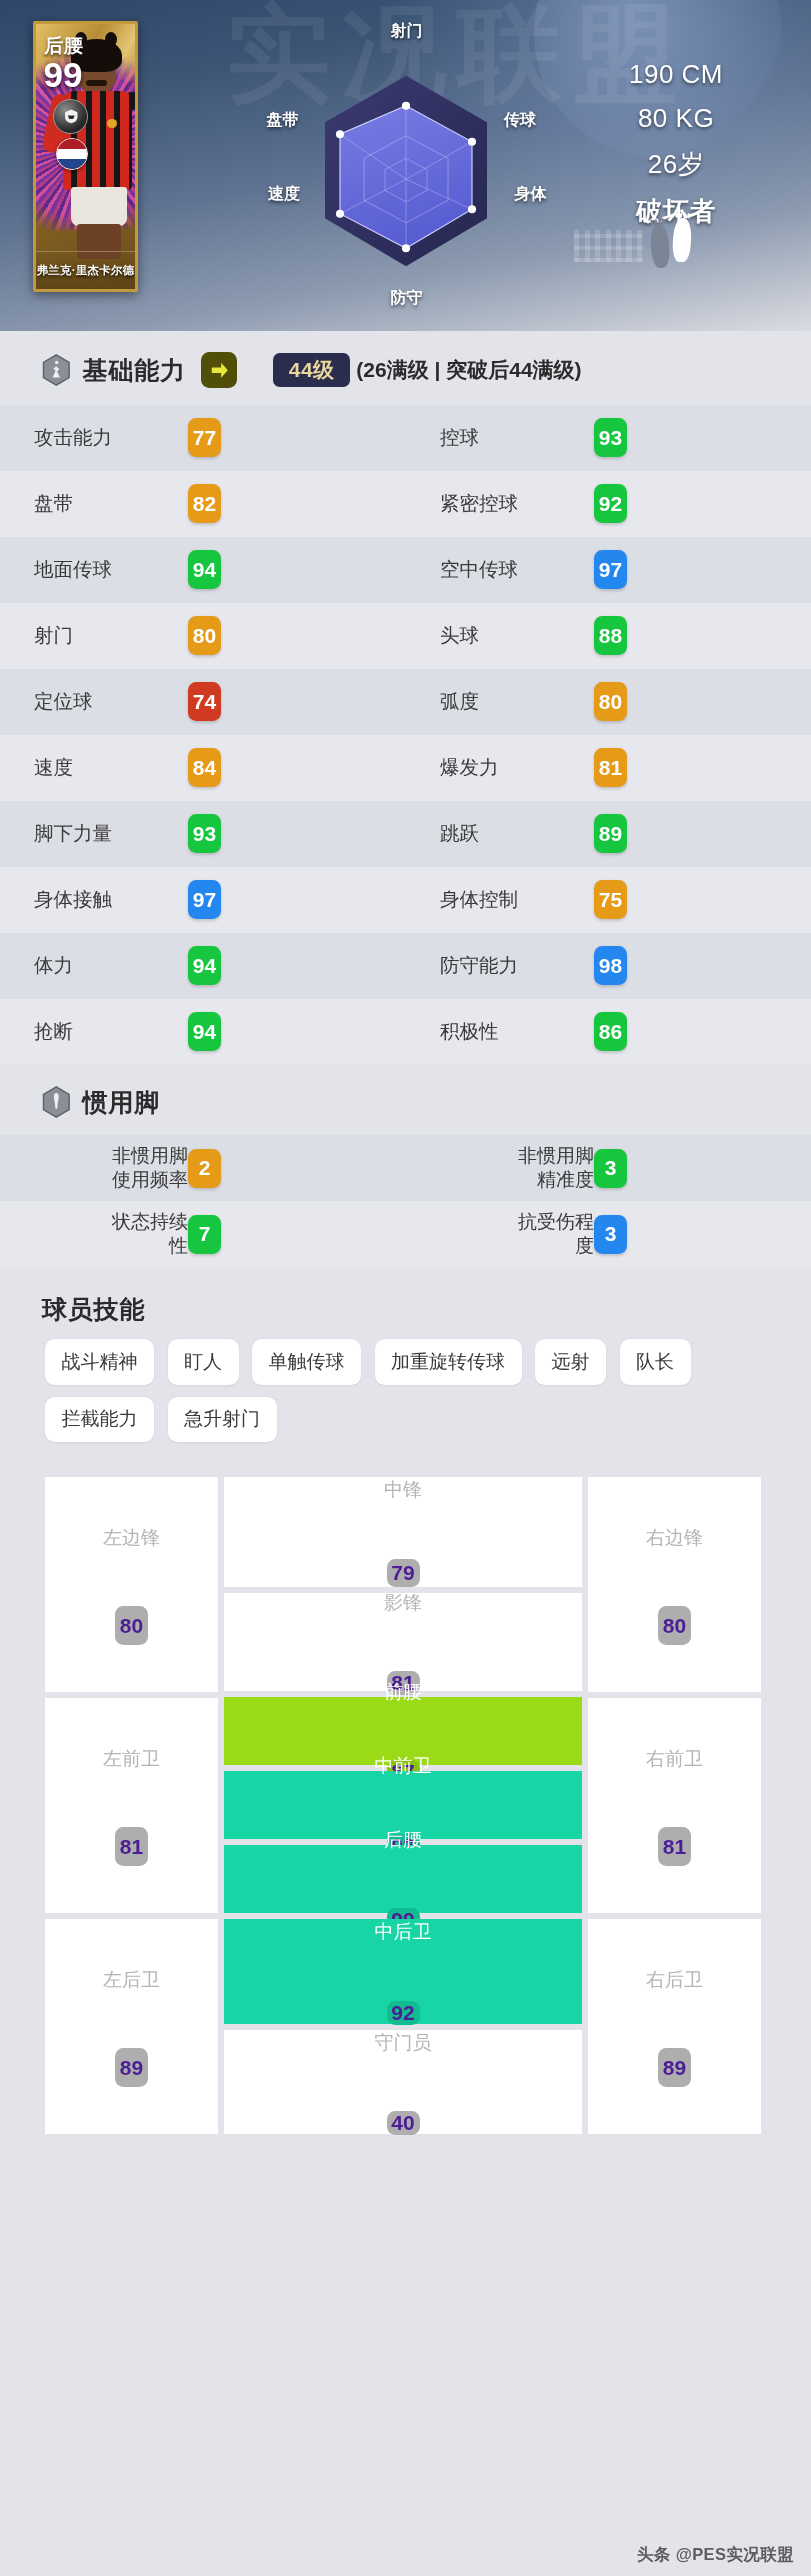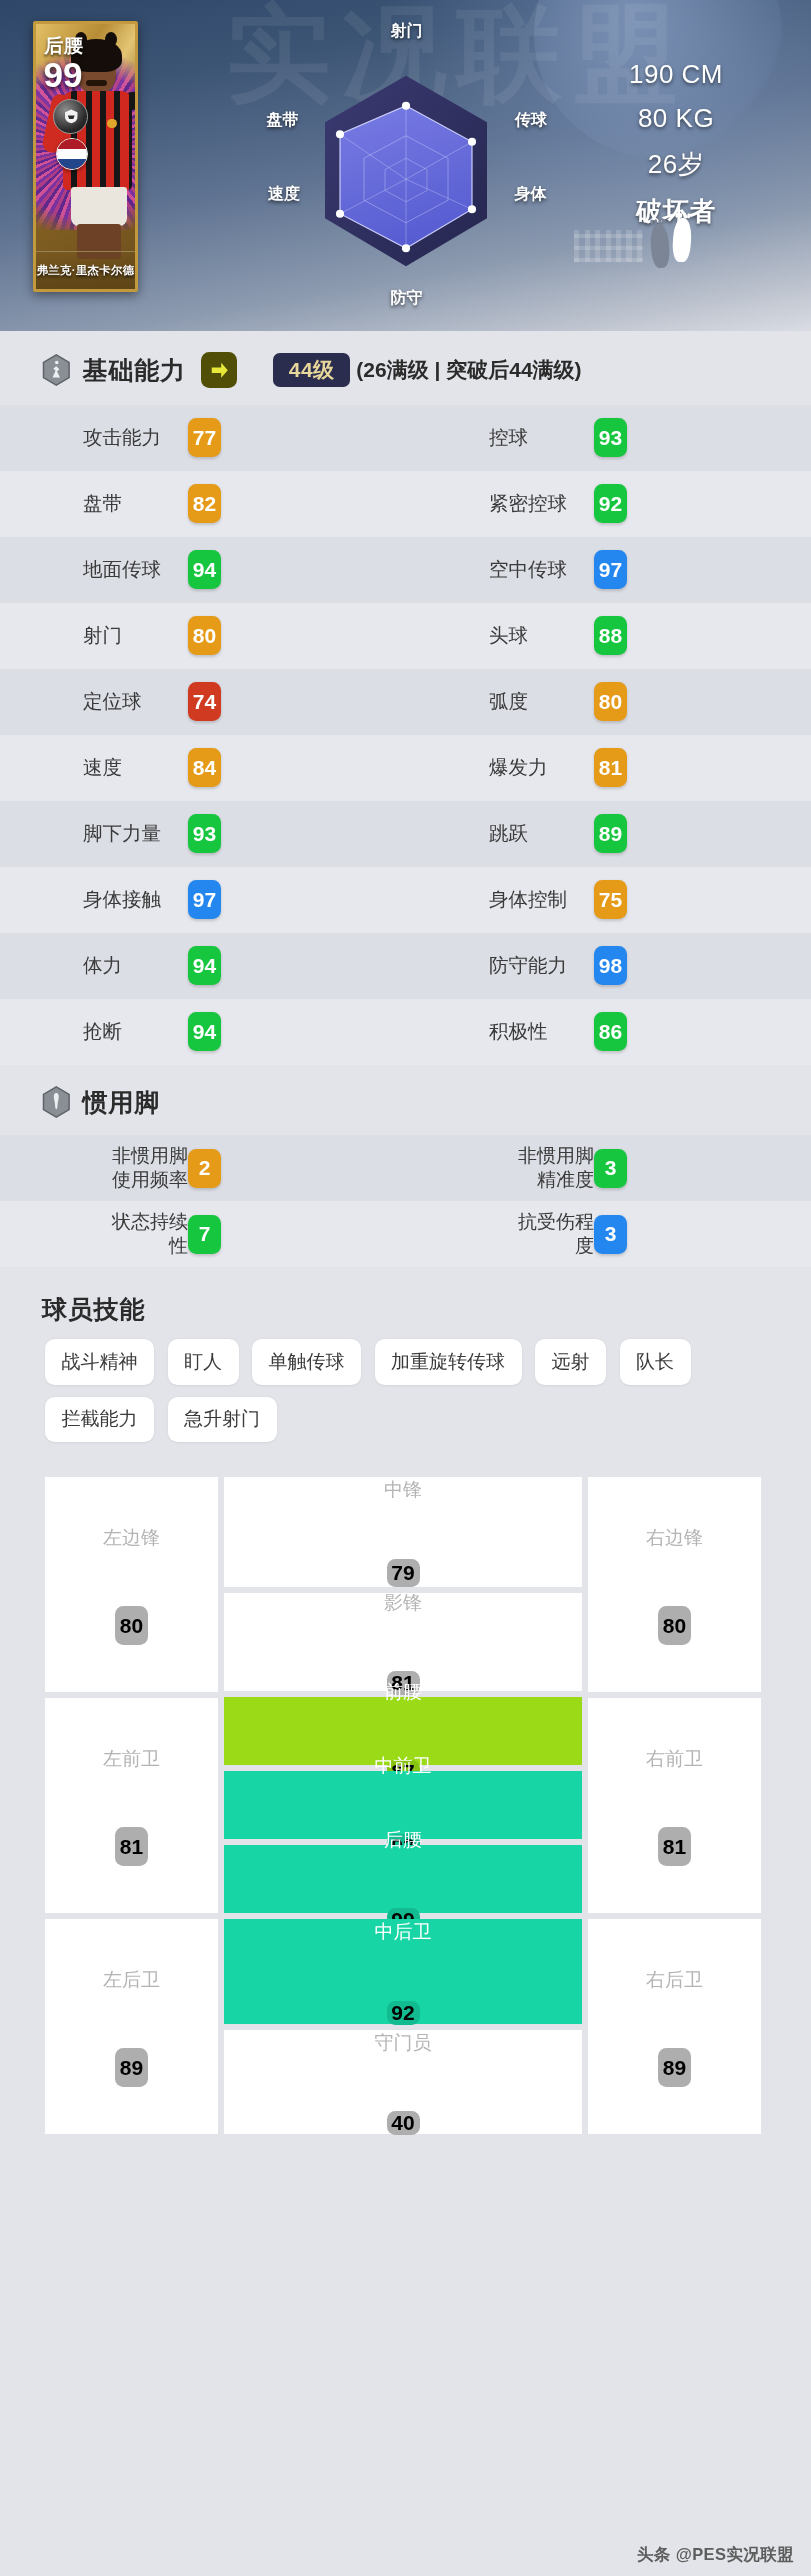--- a/index.html
+++ b/index.html
@@ -130,21 +130,21 @@
   }
 
   
   .radar-wrap { position:absolute; left:256px; top:16.5px; width:301px; height:301px; }
   .radar-svg  { position:absolute; left:45px; top:45px; }
   .rlabel {
     position:absolute; color:#fff; font-size:16px; font-weight:bold;
     text-shadow:0 1.5px 3.8px rgba(0,0,0,.6); white-space:nowrap;
   }
   .rl-top    { left:50%; top:4.5px;  transform:translateX(-50%); }
-  .rl-tr     { right:10px; top:93px; }
+  .rl-tr     { right:21px; top:93px; }
   .rl-br     { right:10.5px; top:167px; }
   .rl-bottom { left:50%; bottom:9px; transform:translateX(-50%); }
   .rl-bl     { left:12px; top:167px; }
   .rl-tl     { left:10.5px; top:93px; }
 
   
   .bio { position:absolute; left:601px; top:59px; width:150px; text-align:center; }
   .bio-line {
     color:#fff; font-size:26px; font-weight:500; margin-bottom:12.8px;
     text-shadow:0 1.5px 3.8px rgba(0,0,0,.55); letter-spacing:0.5px;
@@ -176,21 +176,21 @@
     padding:3px 16px; font-size:21px; font-weight:bold; letter-spacing:0.4px; flex:none;
   }
   .lvl-note { margin-left:6px; font-size:21px; font-weight:bold; color:#2b2b2b; white-space:nowrap; }
 
   
   .stat-row { display:flex; height:66px; align-items:center; }
   .stat-row.odd  { background:#dcdee5; }
   .stat-row.even { background:#e6e8ed; }
   .stat-half { width:50%; display:flex; align-items:center; }
   .stat-label {
-    width:188px; padding-left:83px; font-size:19.5px; color:#3a3a3a;
+    width:188px; padding-left:34px; font-size:19.5px; color:#3a3a3a;
     line-height:1.24; font-weight:500;
   }
   .stat-label.two{font-size:19px;text-align:right;}
   .badge {
     width:33px; height:39px; border-radius:8.3px; color:#fff;
     font-size:21px; font-weight:bold; display:flex; align-items:center; justify-content:center;
     box-shadow:0 1.5px 3px rgba(0,0,0,.16); flex:none;
   }
   .b-orange{background:#e59a18;}
   .b-green {background:#17c63f;}
@@ -213,21 +213,21 @@
   .pcol.center { width:358px; }
   .pcell {
     background:#fff; display:flex; flex-direction:column;
     align-items:center; justify-content:center; position:relative;
   }
   .pcell.hl-lime { background:#9ada16; }
   .pcell.hl-teal { background:#17d5a4; }
   .pos-name { font-size:19px; color:#b4b4b4; font-weight:500; margin-bottom:7.5px; }
   .hl-lime .pos-name, .hl-teal .pos-name { color:#ffffff; }
   .pos-badge {
-    width:33px; height:39px; border-radius:8.3px; background:#aeaeae; color:#000000;
+    width:33px; height:39px; border-radius:8.3px; background:#aeaeae; color:#4c1d95;
     font-size:21px; font-weight:bold; display:flex; align-items:center; justify-content:center;margin-top:48px;
   }
   .hl-lime .pos-badge { background:#88c40f; }
   .hl-teal .pos-badge { background:#13bb90; }
 
   .watermark {
     position:absolute; right:18px; bottom:10.5px;
     font-size:16.5px; font-weight:bold; color:#5d5d5d; letter-spacing:0.4px;
   }
 </style>

